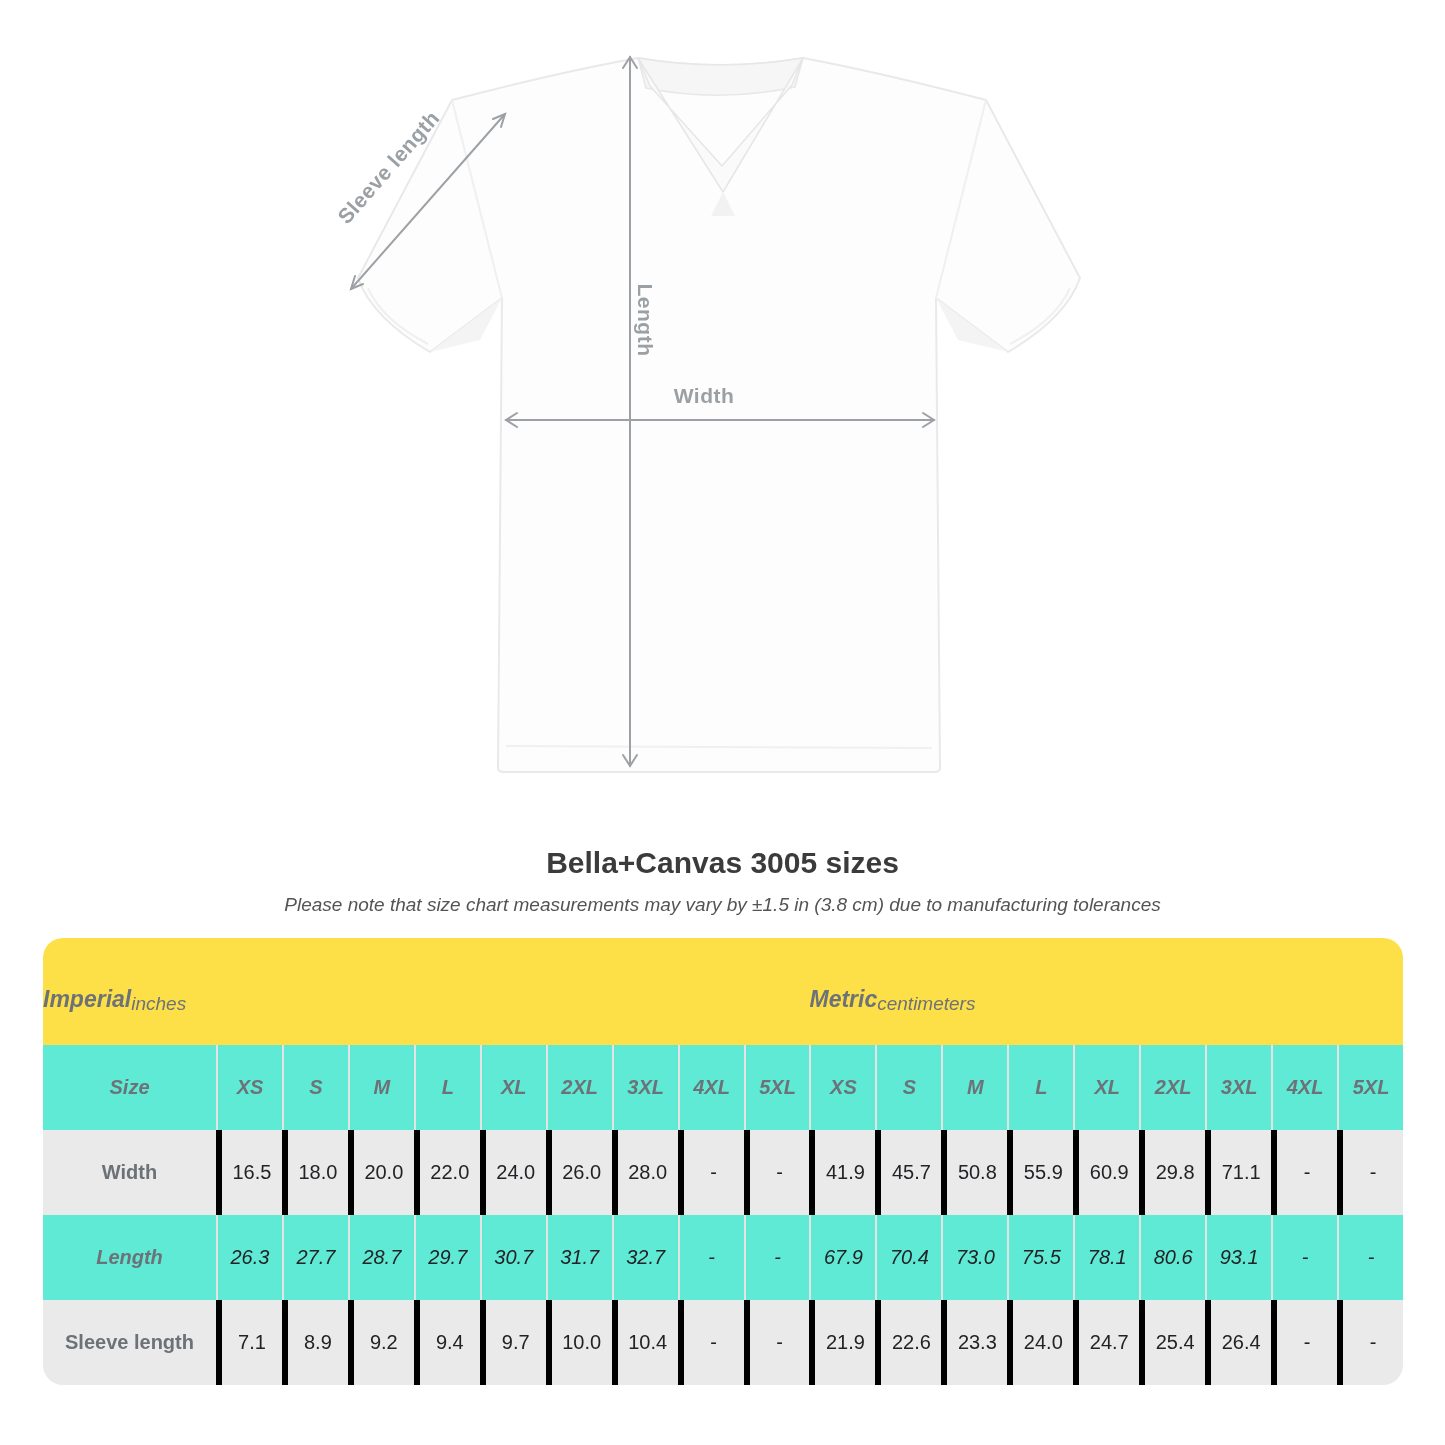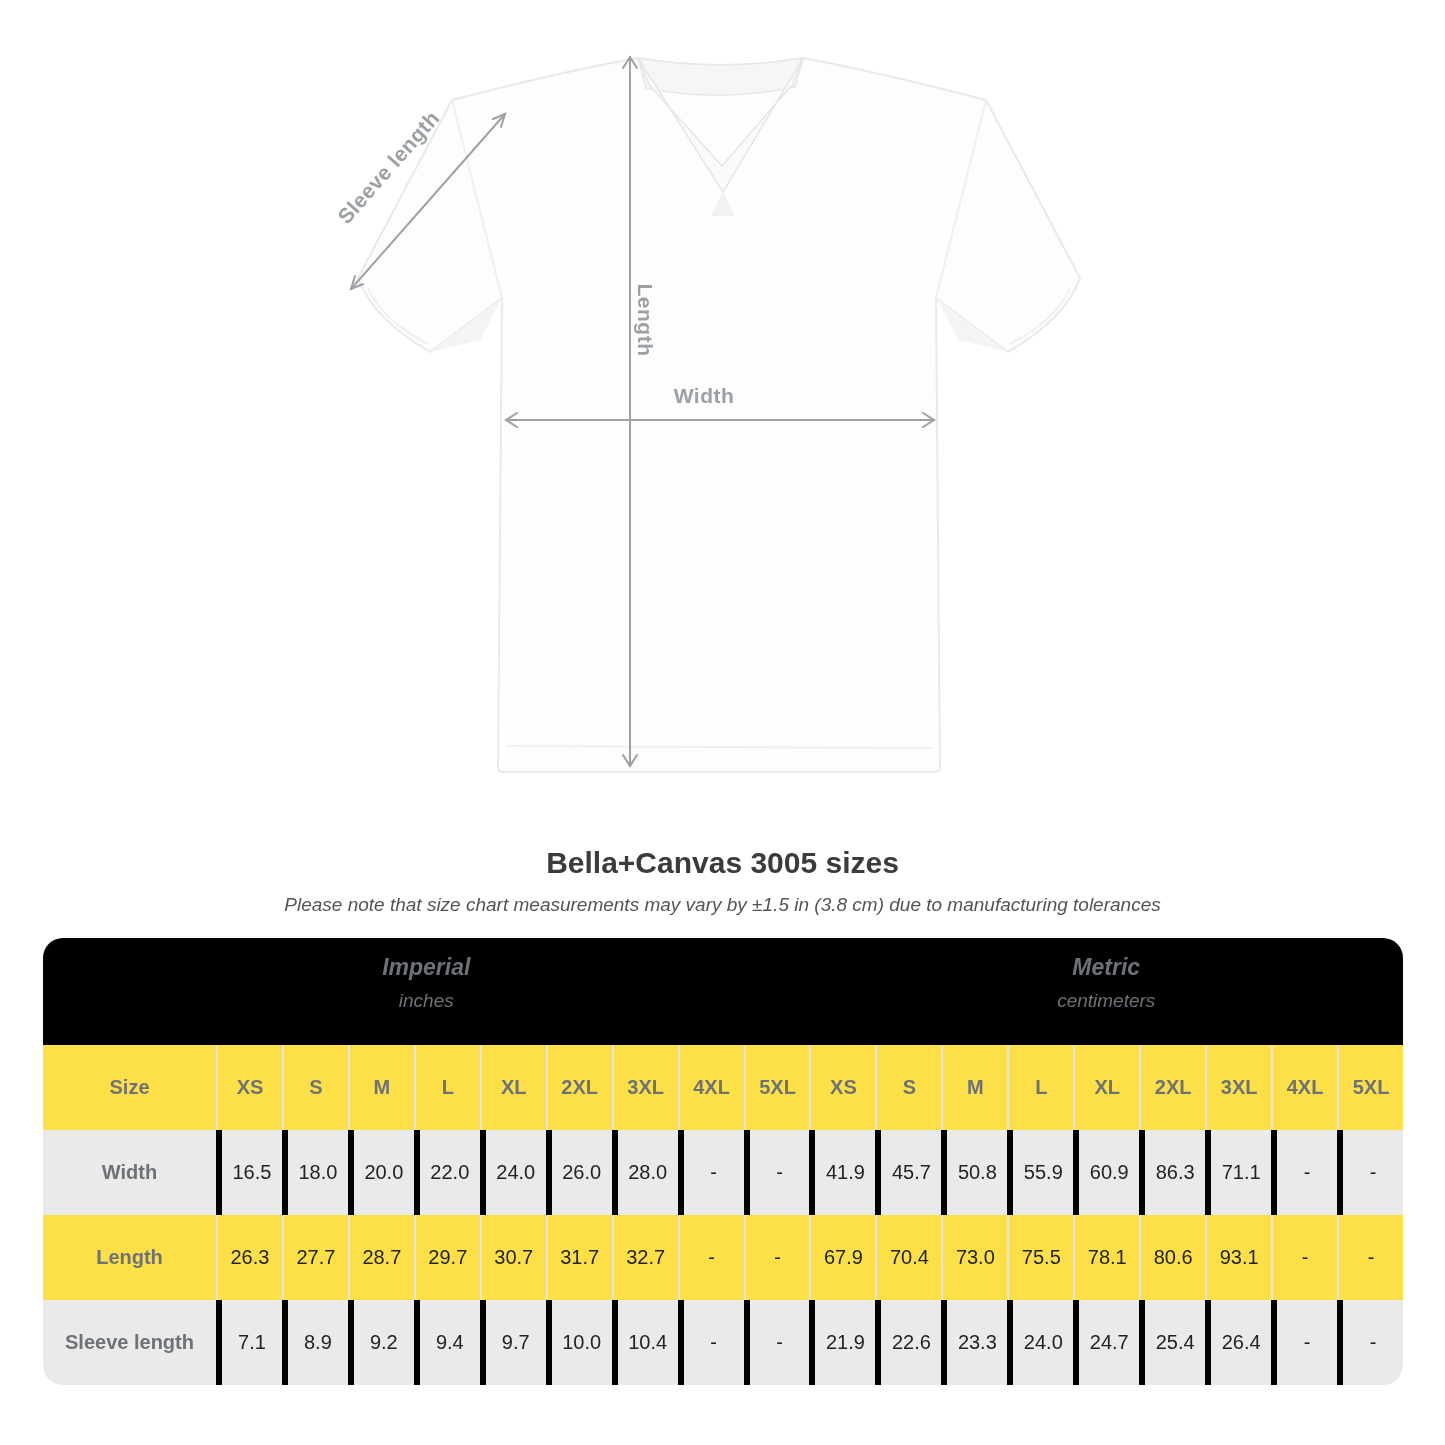--- a/index.html
+++ b/index.html
@@ -19,27 +19,27 @@
   .subtitle{font-size:19px;font-style:italic;color:#545454;margin:14px 0 0 0;}
   
   .size-table{
     margin:22px 0 0 43px;width:1360px;
     display:grid;
     grid-template-columns:173px repeat(18,1fr);
     grid-template-rows:107px 85px 85px 85px 85px;
     border-radius:20px;overflow:hidden;
   }
   .cell{display:flex;align-items:center;justify-content:center;}
-  .band{background:#000000;flex-direction:column;justify-content:flex-start;
+  .band{background:#fde047;justify-content:flex-start;
         padding-top:16px;box-sizing:border-box;}
   .band-left{grid-column:1 / span 10;}
   .band-right{grid-column:11 / span 9;text-align:center;}
   .band-title{font-size:23px;font-weight:bold;font-style:italic;color:#6d7278;}
   .band-sub{font-size:19px;font-style:italic;color:#6d7278;margin-top:9px;}
-  .row-white{background:#fde047;}
+  .row-white{background:#5eead4;font-style:italic;}
   .row-gray{background:#eaeaea;}
   .head-txt{font-size:20px;font-weight:bold;color:#6d7278;}
   .val-txt{font-size:20px;font-weight:normal;color:#222326;}
   .row-white.sep{border-left:2px solid #e4e4e4;}
   .row-gray.sep{border-left:6px solid #000000;}
 </style>
 </head>
 <body>
 
 <div class="figure">
@@ -142,21 +142,21 @@
   <div class="cell row-gray val-txt sep">24.0</div>
   <div class="cell row-gray val-txt sep">26.0</div>
   <div class="cell row-gray val-txt sep">28.0</div>
   <div class="cell row-gray val-txt sep">-</div>
   <div class="cell row-gray val-txt sep">-</div>
   <div class="cell row-gray val-txt sep">41.9</div>
   <div class="cell row-gray val-txt sep">45.7</div>
   <div class="cell row-gray val-txt sep">50.8</div>
   <div class="cell row-gray val-txt sep">55.9</div>
   <div class="cell row-gray val-txt sep">60.9</div>
-  <div class="cell row-gray val-txt sep">86.3</div>
+  <div class="cell row-gray val-txt sep">29.8</div>
   <div class="cell row-gray val-txt sep">71.1</div>
   <div class="cell row-gray val-txt sep">-</div>
   <div class="cell row-gray val-txt sep">-</div>
 
   <div class="cell row-white head-txt">Length</div>
   <div class="cell row-white val-txt sep">26.3</div>
   <div class="cell row-white val-txt sep">27.7</div>
   <div class="cell row-white val-txt sep">28.7</div>
   <div class="cell row-white val-txt sep">29.7</div>
   <div class="cell row-white val-txt sep">30.7</div>

